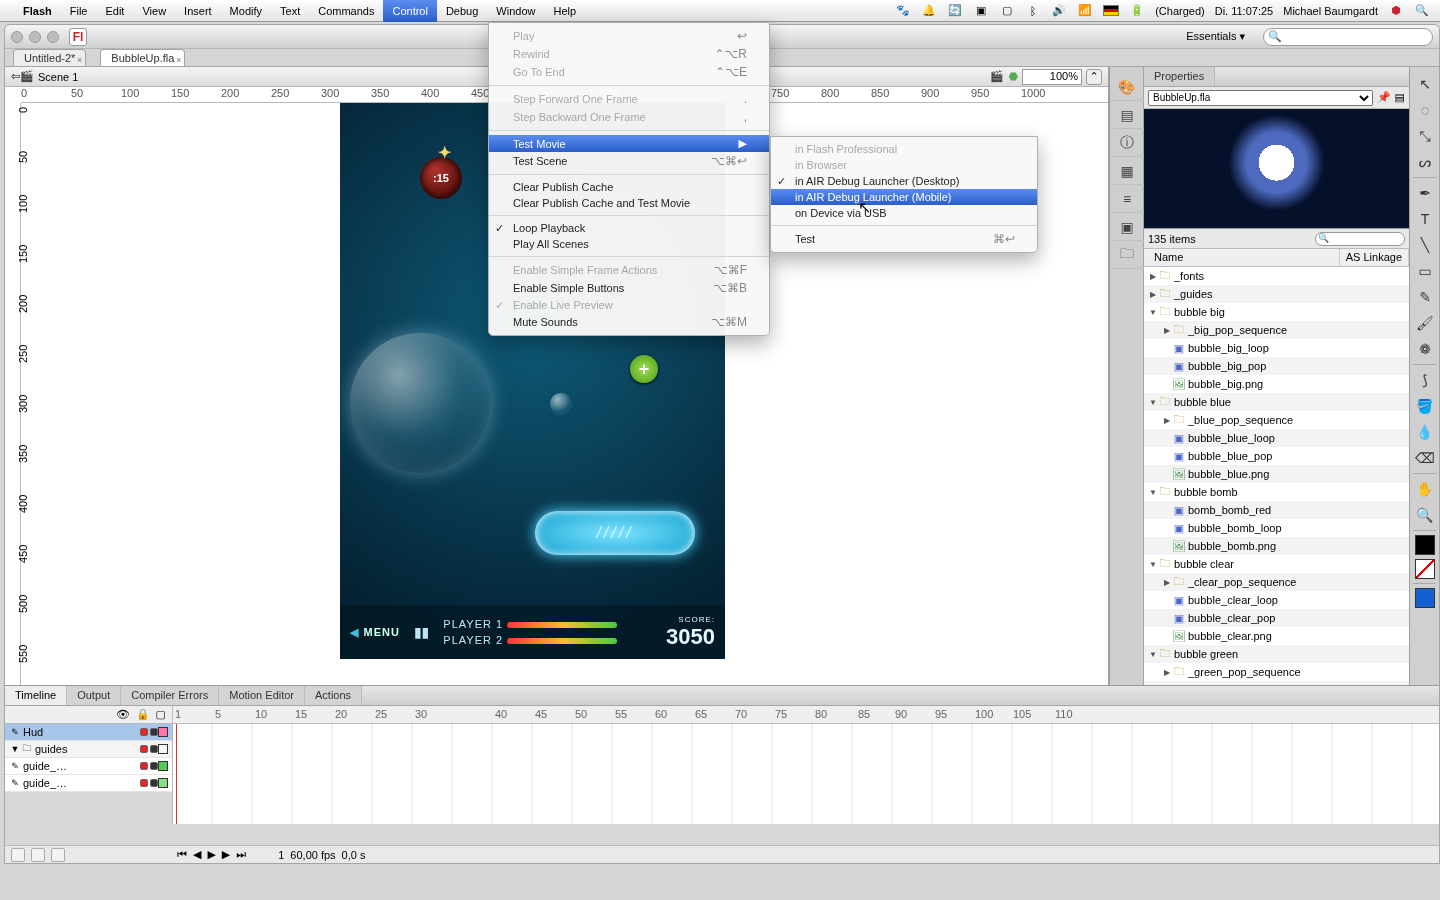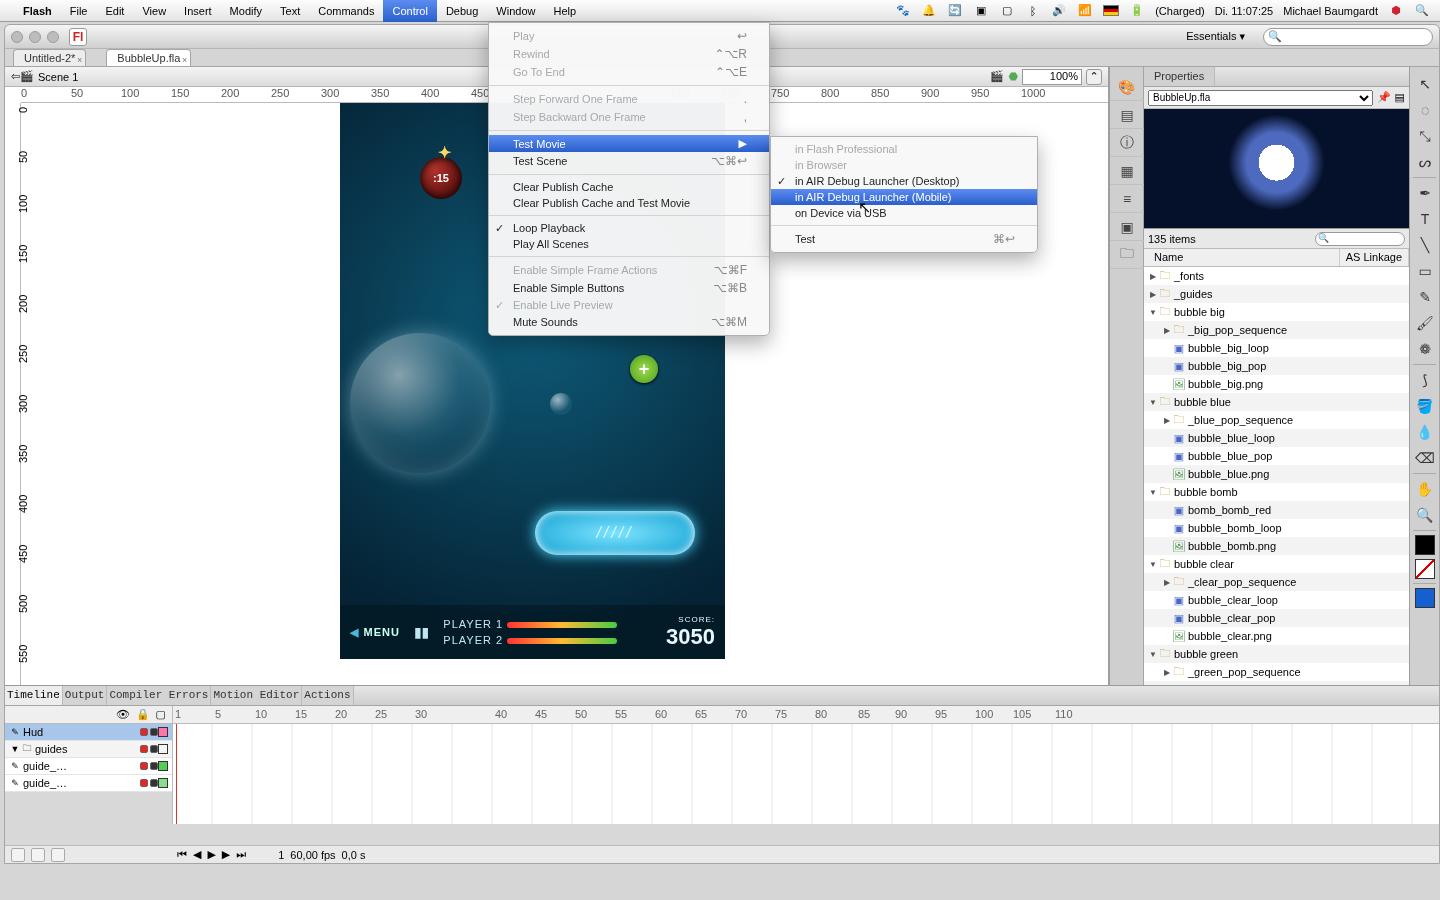--- a/index.html
+++ b/index.html
@@ -23,21 +23,21 @@
 .traffic span { width: 12px; height: 12px; border-radius: 50%; background:#bdbdbd; border:1px solid #9c9c9c; }
 .titlebar .fl { width:18px;height:18px;border:1px solid #999;border-radius:3px;background:#fff;margin-right:6px;display:flex;align-items:center;justify-content:center;font-weight:bold;color:#c22;font-size:12px; }
 .titlebar .essentials { margin-left:auto; display:flex; align-items:center; gap:8px; }
 .titlebar .drop { padding:2px 10px; }
 .titlebar .drop::after { content:" ▾"; }
 .titlebar .search { height:18px;width:170px;border:1px solid #9a9a9a;border-radius:9px;background:#fff;padding:0 6px 0 20px;position:relative; }
 .titlebar .search::before { content:"🔍"; position:absolute; left:4px; top:1px; font-size:11px; color:#888; }
 
 
 .doctabs { height: 18px; background:#d5d5d5; border-bottom:1px solid #a5a5a5; display:flex; align-items:flex-end; padding-left:8px; }
-.doctab { height:17px; padding:0 10px; border:1px solid #a5a5a5; border-bottom:none; background:#ededed; border-radius:4px 4px 0 0; margin-right:20px; font-size:10px; line-height:17px; position:relative; color:#333; }
+.doctab { height:17px; padding:0 10px; border:1px solid #a5a5a5; border-bottom:none; background:#ededed; border-radius:4px 4px 0 0; margin-right:14px; font-size:10px; line-height:17px; position:relative; color:#333; }
 .doctab .x { position:absolute; right:3px; top:2px; font-size:9px; color:#777; }
 .doctab.active { background:#fff; }
 
 
 .workspace { position:absolute; top:42px; left:0; right:0; bottom:0; display:flex; }
 .stagearea { flex:1; display:flex; flex-direction:column; background:#fff; border-right:1px solid #9e9e9e; }
 .scenehdr { height:20px; background:linear-gradient(#f4f4f4,#dcdcdc); border-bottom:1px solid #b5b5b5; display:flex; align-items:center; padding:0 6px; font-size:11px; }
 .scenehdr .clap { margin-right:4px; }
 .scenehdr .right { margin-left:auto; display:flex; align-items:center; gap:4px; }
 .scenehdr .zoom { width:60px; height:16px; border:1px solid #999; background:#fff; text-align:right; padding:0 3px; }
@@ -64,21 +64,21 @@
 .hud .score { margin-left:auto; text-align:right; color:#e8f8ff; }
 .hud .score .lab { font-size:8px; letter-spacing:1px; }
 .hud .score .val { font-size:22px; font-weight:bold; }
 
 
 .sb-h { position:absolute; left:0; right:0; bottom:0; height:14px; background:#e8e8e8; border-top:1px solid #bbb; }
 
 
 .bottom { position:absolute; left:0; right:0; bottom:0; height:178px; background:#d8d8d8; border-top:1px solid #9a9a9a; }
 .bottabs { height:20px; background:linear-gradient(#e6e6e6,#cfcfcf); border-bottom:1px solid #a5a5a5; display:flex; }
-.bottab { padding:3px 2px; font-size:11px; border-right:1px solid #bbb; background:#d4d4d4; color:#333;font-family:Liberation Mono, monospace; }
+.bottab { padding:3px 10px; font-size:11px; border-right:1px solid #bbb; background:#d4d4d4; color:#333; }
 .bottab.active { background:#ededed; color:#000; }
 .tlhead { height:18px; background:#efefef; border-bottom:1px solid #bbb; display:flex; }
 .layercol { width:168px; border-right:1px solid #bbb; }
 .framecol { flex:1; position:relative; overflow:hidden; }
 .frnums { position:absolute; top:0; left:0; right:0; height:18px; font-size:9px; color:#666; }
 .frnums span { position:absolute; top:2px; }
 .layers { display:flex; }
 .layerlist { width:168px; border-right:1px solid #bbb; font-size:11px; }
 .lrow { height:17px; display:flex; align-items:center; padding:0 4px; border-bottom:1px solid #e4e4e4; background:#fff; }
 .lrow.sel { background:#a8c6ea; }

